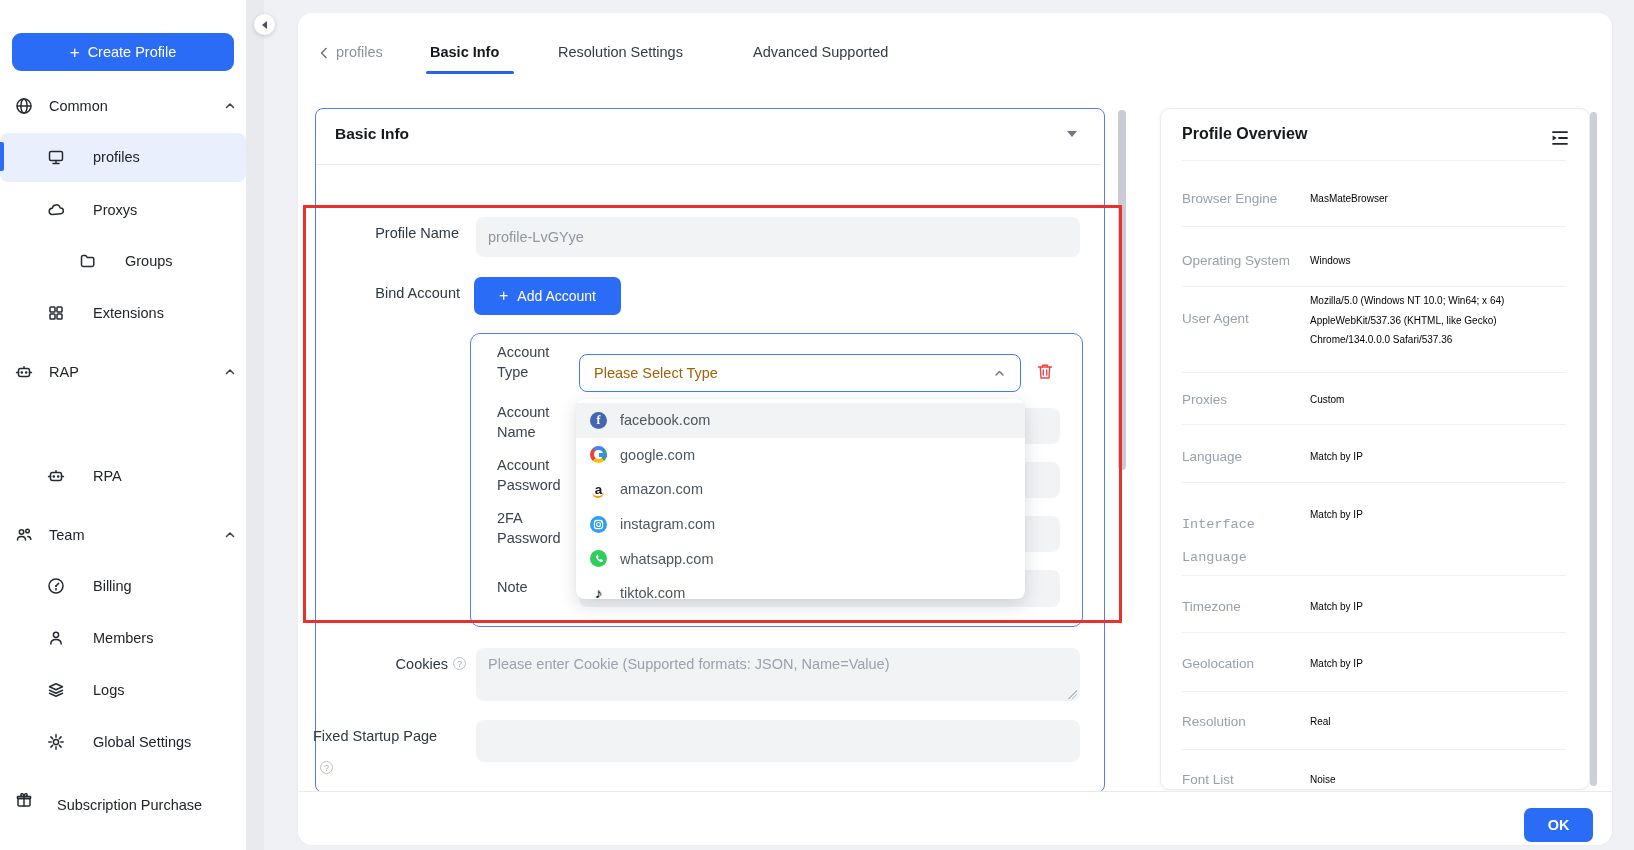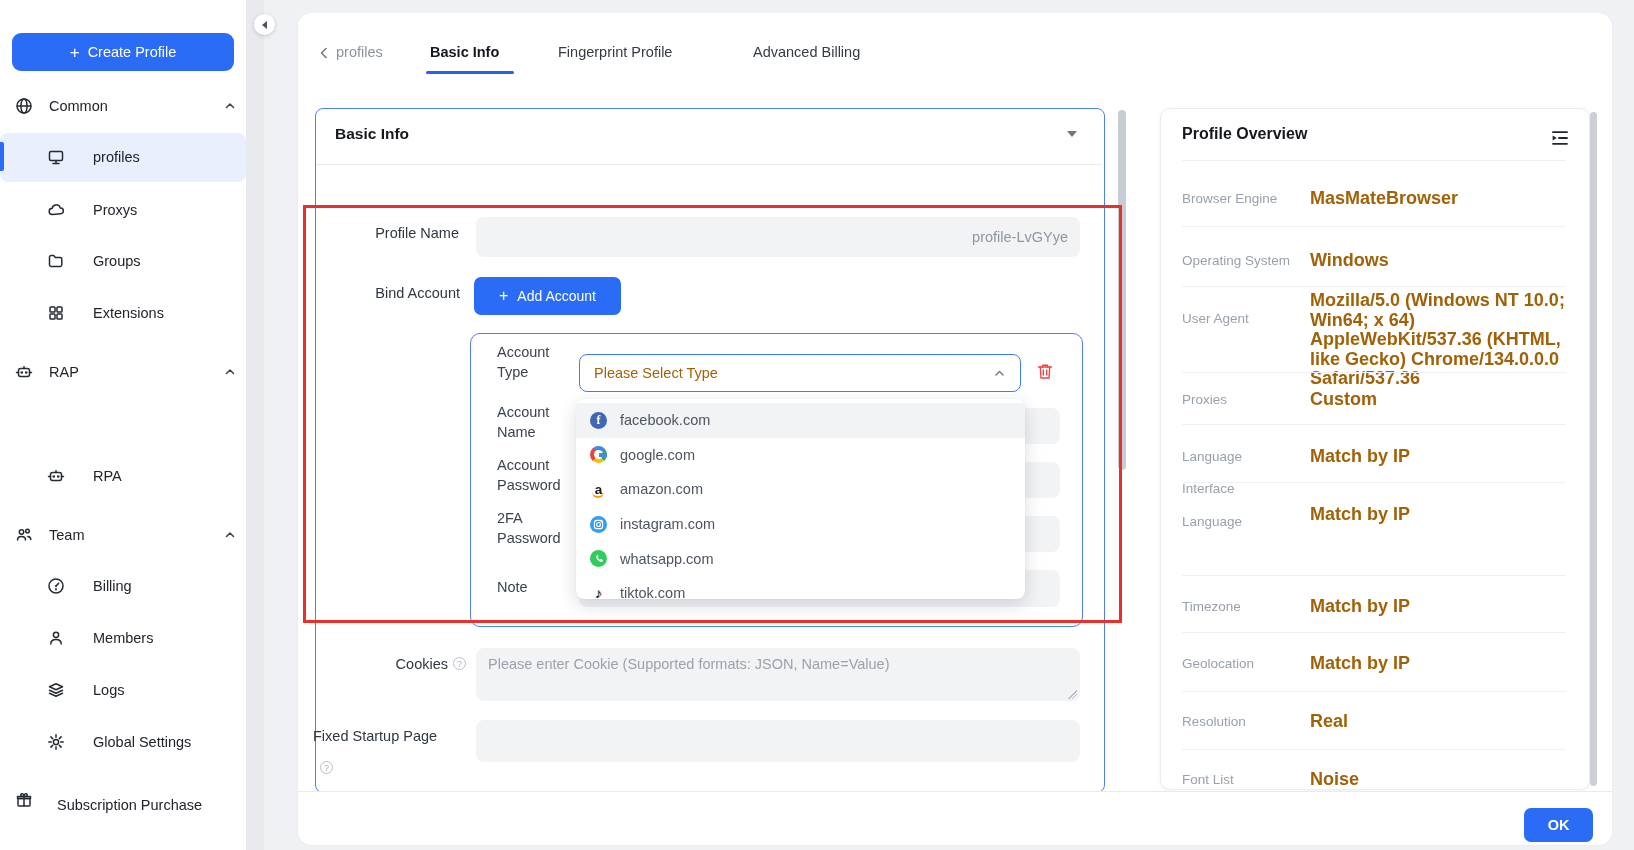--- a/index.html
+++ b/index.html
@@ -36,21 +36,21 @@
   .tab-underline{position:absolute;left:426px;top:71px;width:88px;height:3px;background:#2563eb;border-radius:2px;}
 
   
   .bi-card{position:absolute;left:315px;top:108px;width:788px;height:683px;border:1px solid #4d7ef7;border-radius:8px;background:#fff;}
   .bi-title{position:absolute;left:335px;top:125px;font-size:15.5px;font-weight:bold;color:#15181d;}
   .bi-caret{position:absolute;left:1067px;top:131px;width:0;height:0;border-left:5px solid transparent;border-right:5px solid transparent;border-top:6px solid #707783;cursor:pointer;}
   .bi-divider{position:absolute;left:316px;top:164px;width:786px;height:1px;background:#e8eaee;}
 
   .form-label{position:absolute;font-size:14.5px;color:#2f3741;text-align:right;}
   .gray-input{position:absolute;background:#f2f3f5;border:none;border-radius:8px;font-family:"Liberation Sans",sans-serif;
-      font-size:14.5px;color:#3a414c;padding:0 12px;box-sizing:border-box;text-align:right;}
+      font-size:14.5px;color:#3a414c;padding:0 12px;box-sizing:border-box;}
   .gray-input::placeholder{color:#9aa2ad;}
   .add-btn{position:absolute;left:474px;top:277px;width:147px;height:38px;border-radius:7px;background:#2b6cf6;color:#fff;
       font-size:14px;display:flex;align-items:center;justify-content:center;gap:9px;cursor:pointer;}
   .add-btn .plus{font-size:16px;line-height:1;}
 
   .acct-panel{position:absolute;left:470px;top:333px;width:611px;height:292px;border:1px solid #4d7ef7;border-radius:10px;background:#fff;}
   .acct-label{position:absolute;left:497px;width:80px;font-size:14.5px;color:#3b434f;line-height:20px;}
   .select-box{position:absolute;left:579px;top:354px;width:442px;height:38px;background:#fff;border:1.5px solid #3f7df6;
       border-radius:8px;box-sizing:border-box;display:flex;align-items:center;padding:0 14px;cursor:pointer;}
   .select-box .ph{font-size:14.5px;color:#a16207;}
@@ -85,21 +85,21 @@
 
   .scrollbar{position:absolute;background:#c9ccd2;border-radius:4px;cursor:pointer;}
 
   
   .ov-panel{position:absolute;left:1160px;top:108px;width:428px;height:680px;background:#fff;border:1px solid #e9ecf0;
       border-radius:10px;box-shadow:0 1px 4px rgba(20,30,50,.06);}
   .ov-title{position:absolute;left:1182px;top:125px;font-size:16px;font-weight:bold;color:#15181d;}
   .ov-divider{position:absolute;left:1182px;width:384px;height:1px;background:#eef0f3;}
   .ov-label{position:absolute;left:1182px;width:112px;font-size:13.5px;color:#98a1ab;line-height:19px;}
   .ov-label.tall{line-height:33px;}
-  .ov-value{position:absolute;left:1310px;width:268px;font-size:18px;color:#a16207;line-height:19.5px;font-weight:bold;}
+  .ov-value{position:absolute;left:1310px;width:268px;font-size:10px;color:#000000;line-height:19.5px;}
 
   
   .footer{position:absolute;left:298px;top:791px;width:1314px;height:53px;background:#fff;border-top:1px solid #e8eaee;
       border-radius:0 0 14px 14px;z-index:60;}
   .ok-btn{position:absolute;left:1524px;top:808px;width:69px;height:34px;border-radius:7px;background:#2b6cf6;color:#fff;
       font-size:14.5px;font-weight:bold;display:flex;align-items:center;justify-content:center;z-index:61;cursor:pointer;}
 </style>
 </head>
 <body>
 
@@ -140,21 +140,21 @@
 
     <div class="nav-row" style="top:192px;">
       <span class="ic child">
         <svg class="sic" width="18" height="18" viewBox="0 0 18 18">
             <path d="M5.4 13.5a3.1 3.1 0 0 1-.2-6.2a4.1 4.1 0 0 1 8-.4a2.9 2.9 0 0 1 .4 5.9z"></path>
           </svg>
       </span>
       <span class="lbl child">Proxys</span>
     </div>
 
-    <div class="nav-row" style="top:243px;">
+    <div class="nav-row" style="top:243px;margin-left:32px;">
       <span class="ic child">
         <svg class="sic" width="18" height="18" viewBox="0 0 18 18">
             <path d="M2.5 5.2c0-.9.7-1.7 1.6-1.7h2.6l1.6 1.9h4.9c.9 0 1.6.7 1.6 1.6v5.8c0 .9-.7 1.6-1.6 1.6H4.1c-.9 0-1.6-.7-1.6-1.6z"></path>
           </svg>
       </span>
       <span class="lbl child">Groups</span>
     </div>
 
     <div class="nav-row" style="top:295px;padding-left:10px;">
       <span class="ic child">
@@ -270,22 +270,22 @@
   </div>
 
   <div class="main-card"></div>
 
   <svg class="bc-chev abs" width="12" height="12" viewBox="0 0 12 12">
       <polyline points="8,1.5 3.5,6 8,10.5" fill="none" stroke="#6b7280" stroke-width="1.5" stroke-linecap="round" stroke-linejoin="round"></polyline>
     </svg>
   <div class="breadcrumb">profiles</div>
   <div class="tab active" style="left:430px;">Basic Info</div>
   <div class="tab-underline"></div>
-  <div class="tab" style="left:558px;">Fingerprint Profile</div>
-  <div class="tab" style="left:753px;">Advanced Billing</div>
+  <div class="tab" style="left:558px;">Resolution Settings</div>
+  <div class="tab" style="left:753px;">Advanced Supported</div>
 
   <div class="bi-card"></div>
   <div class="bi-title">Basic Info</div>
   <div class="bi-caret"></div>
   <div class="bi-divider"></div>
 
   <div class="form-label" style="left:315px;top:225px;width:144px;">Profile Name</div>
   <input class="gray-input" style="left: 476px; top: 217px; width: 604px; height: 40px; color: rgb(143, 150, 163);" value="profile-LvGYye">
 
   <div class="form-label" style="left:315px;top:285px;width:145px;">Bind Account</div>
@@ -399,21 +399,21 @@
   <div class="ov-divider" style="top:372px;"></div>
 
   <div class="ov-label" style="top:390px;">Proxies</div>
   <div class="ov-value" style="top:390px;">Custom</div>
   <div class="ov-divider" style="top:424px;"></div>
 
   <div class="ov-label" style="top:447px;">Language</div>
   <div class="ov-value" style="top:447px;">Match by IP</div>
   <div class="ov-divider" style="top:482px;"></div>
 
-  <div class="ov-label tall" style="top:472px;width:80px;">Interface Language</div>
+  <div class="ov-label tall" style="top:508px;width:80px;font-family:Liberation Mono, monospace;">Interface Language</div>
   <div class="ov-value" style="top:505px;">Match by IP</div>
   <div class="ov-divider" style="top:575px;"></div>
 
   <div class="ov-label" style="top:597px;">Timezone</div>
   <div class="ov-value" style="top:597px;">Match by IP</div>
   <div class="ov-divider" style="top:632px;"></div>
 
   <div class="ov-label" style="top:654px;">Geolocation</div>
   <div class="ov-value" style="top:654px;">Match by IP</div>
   <div class="ov-divider" style="top:691px;"></div>

